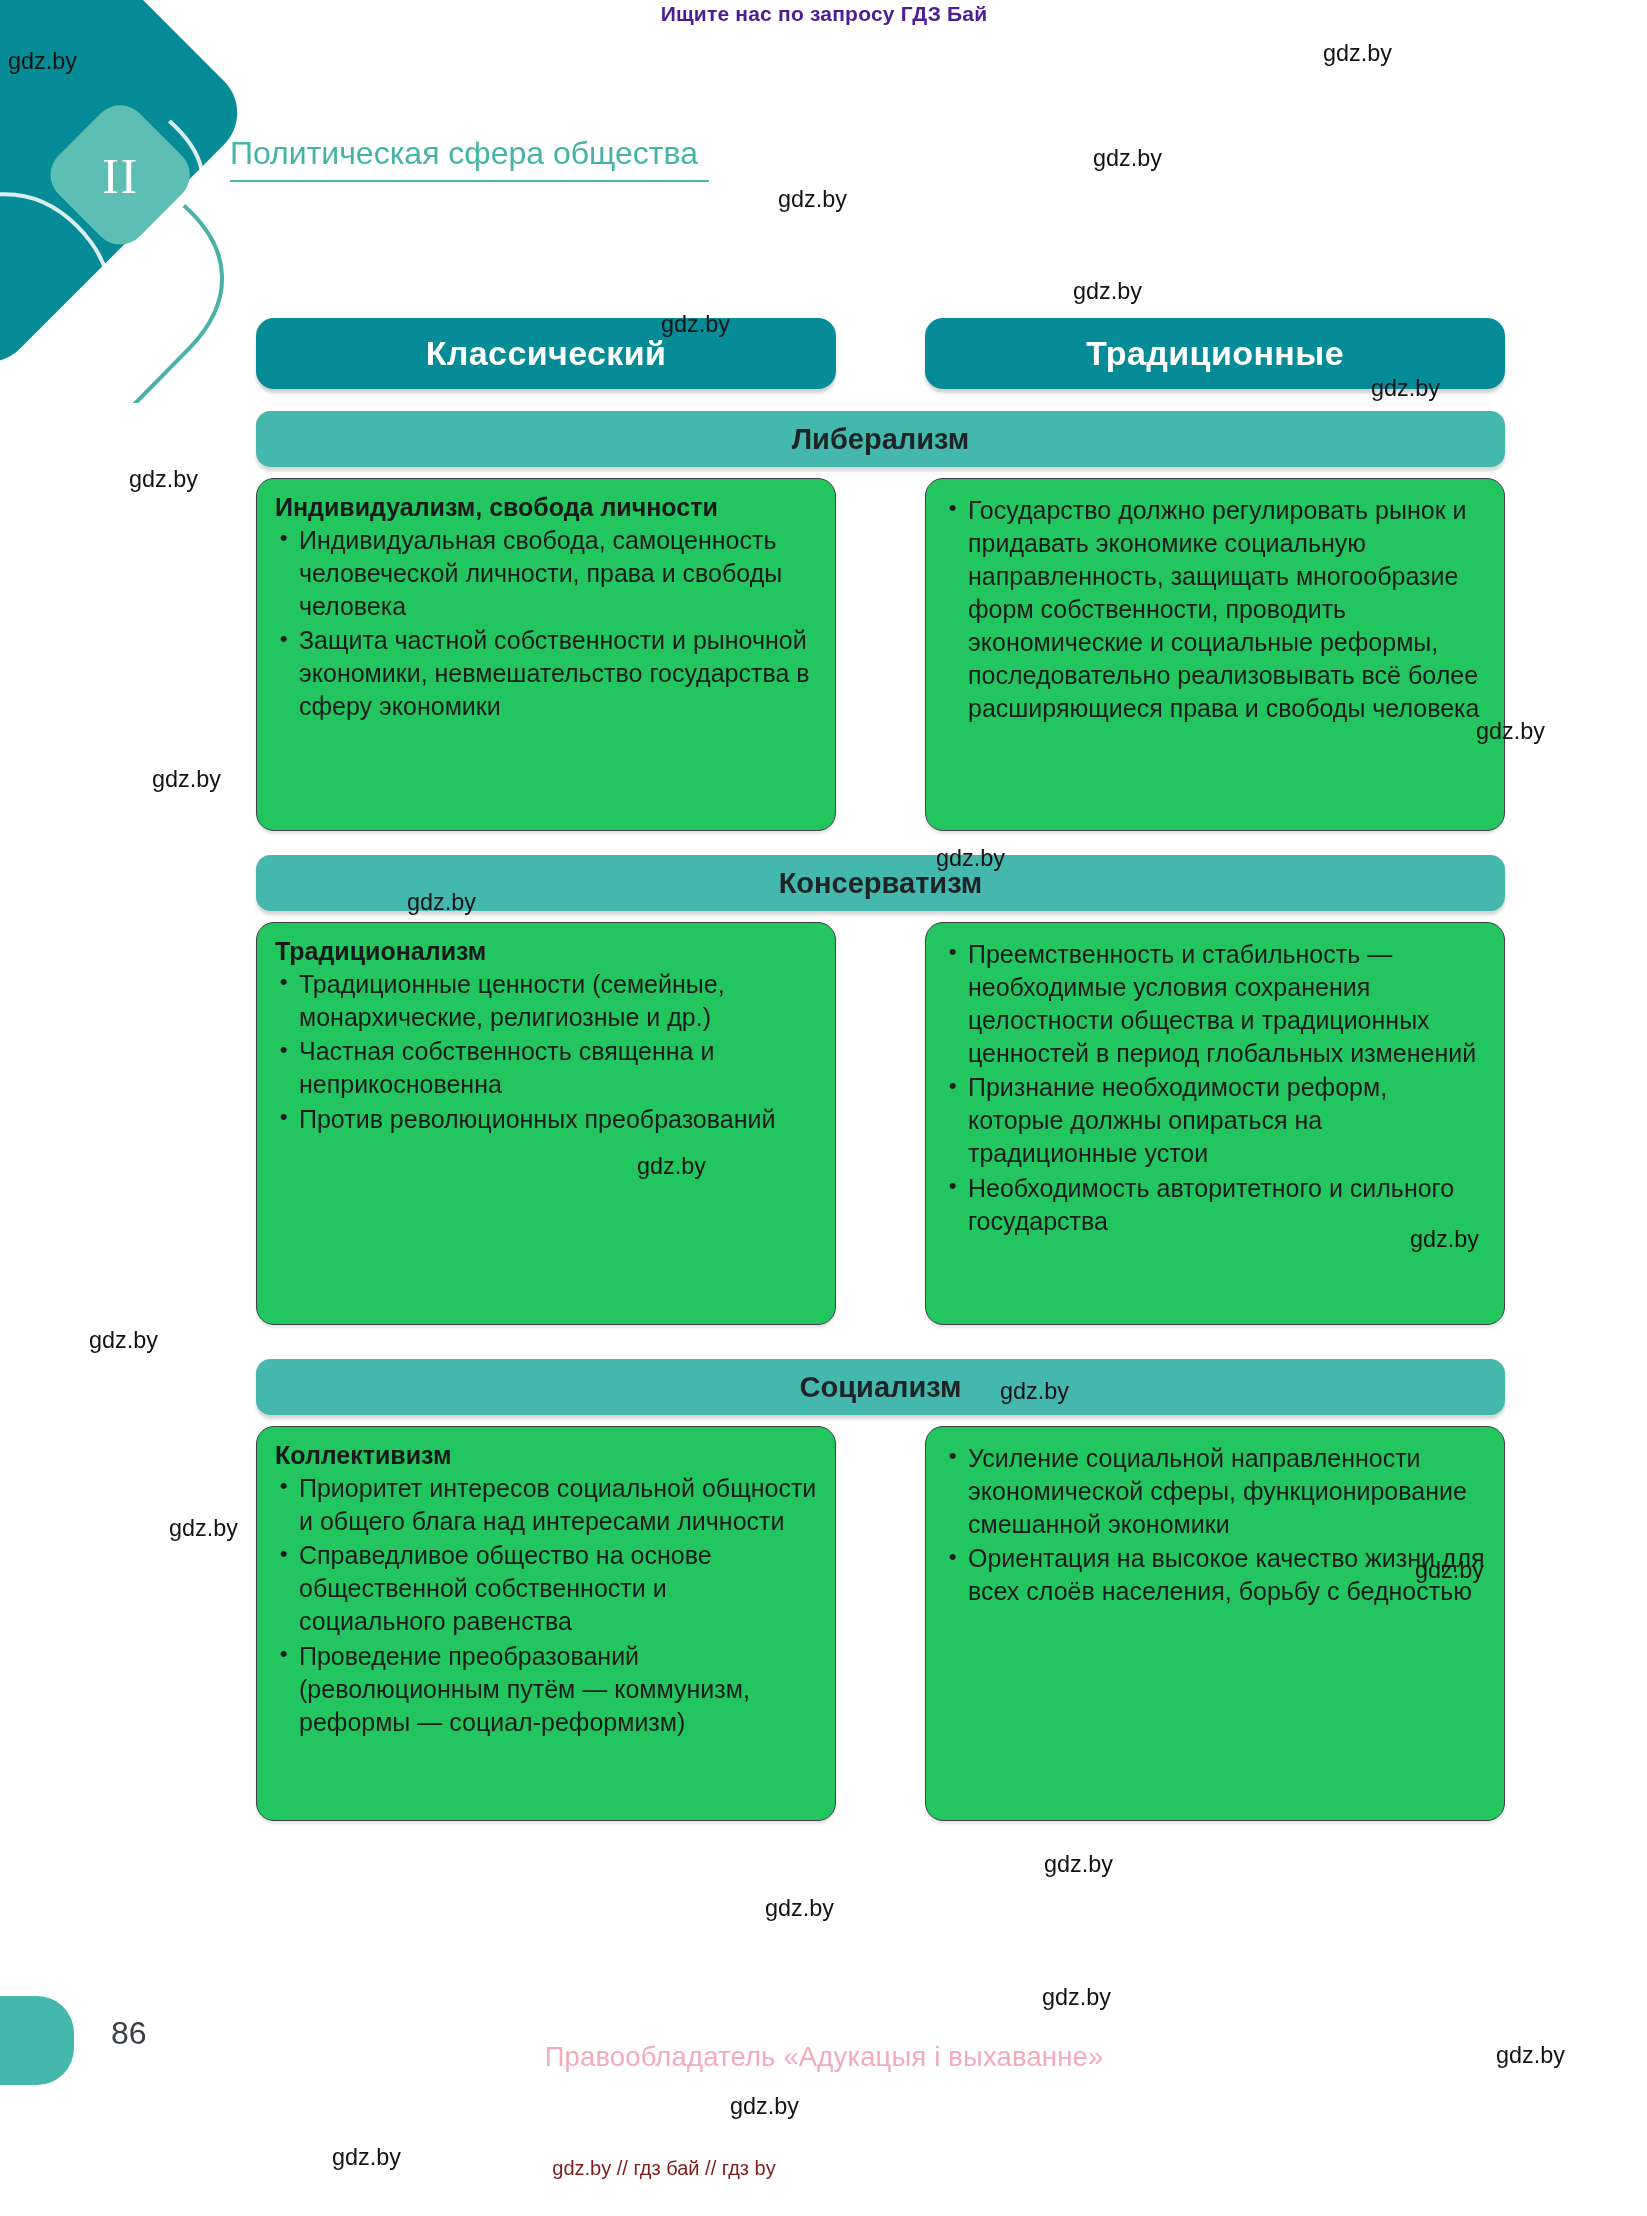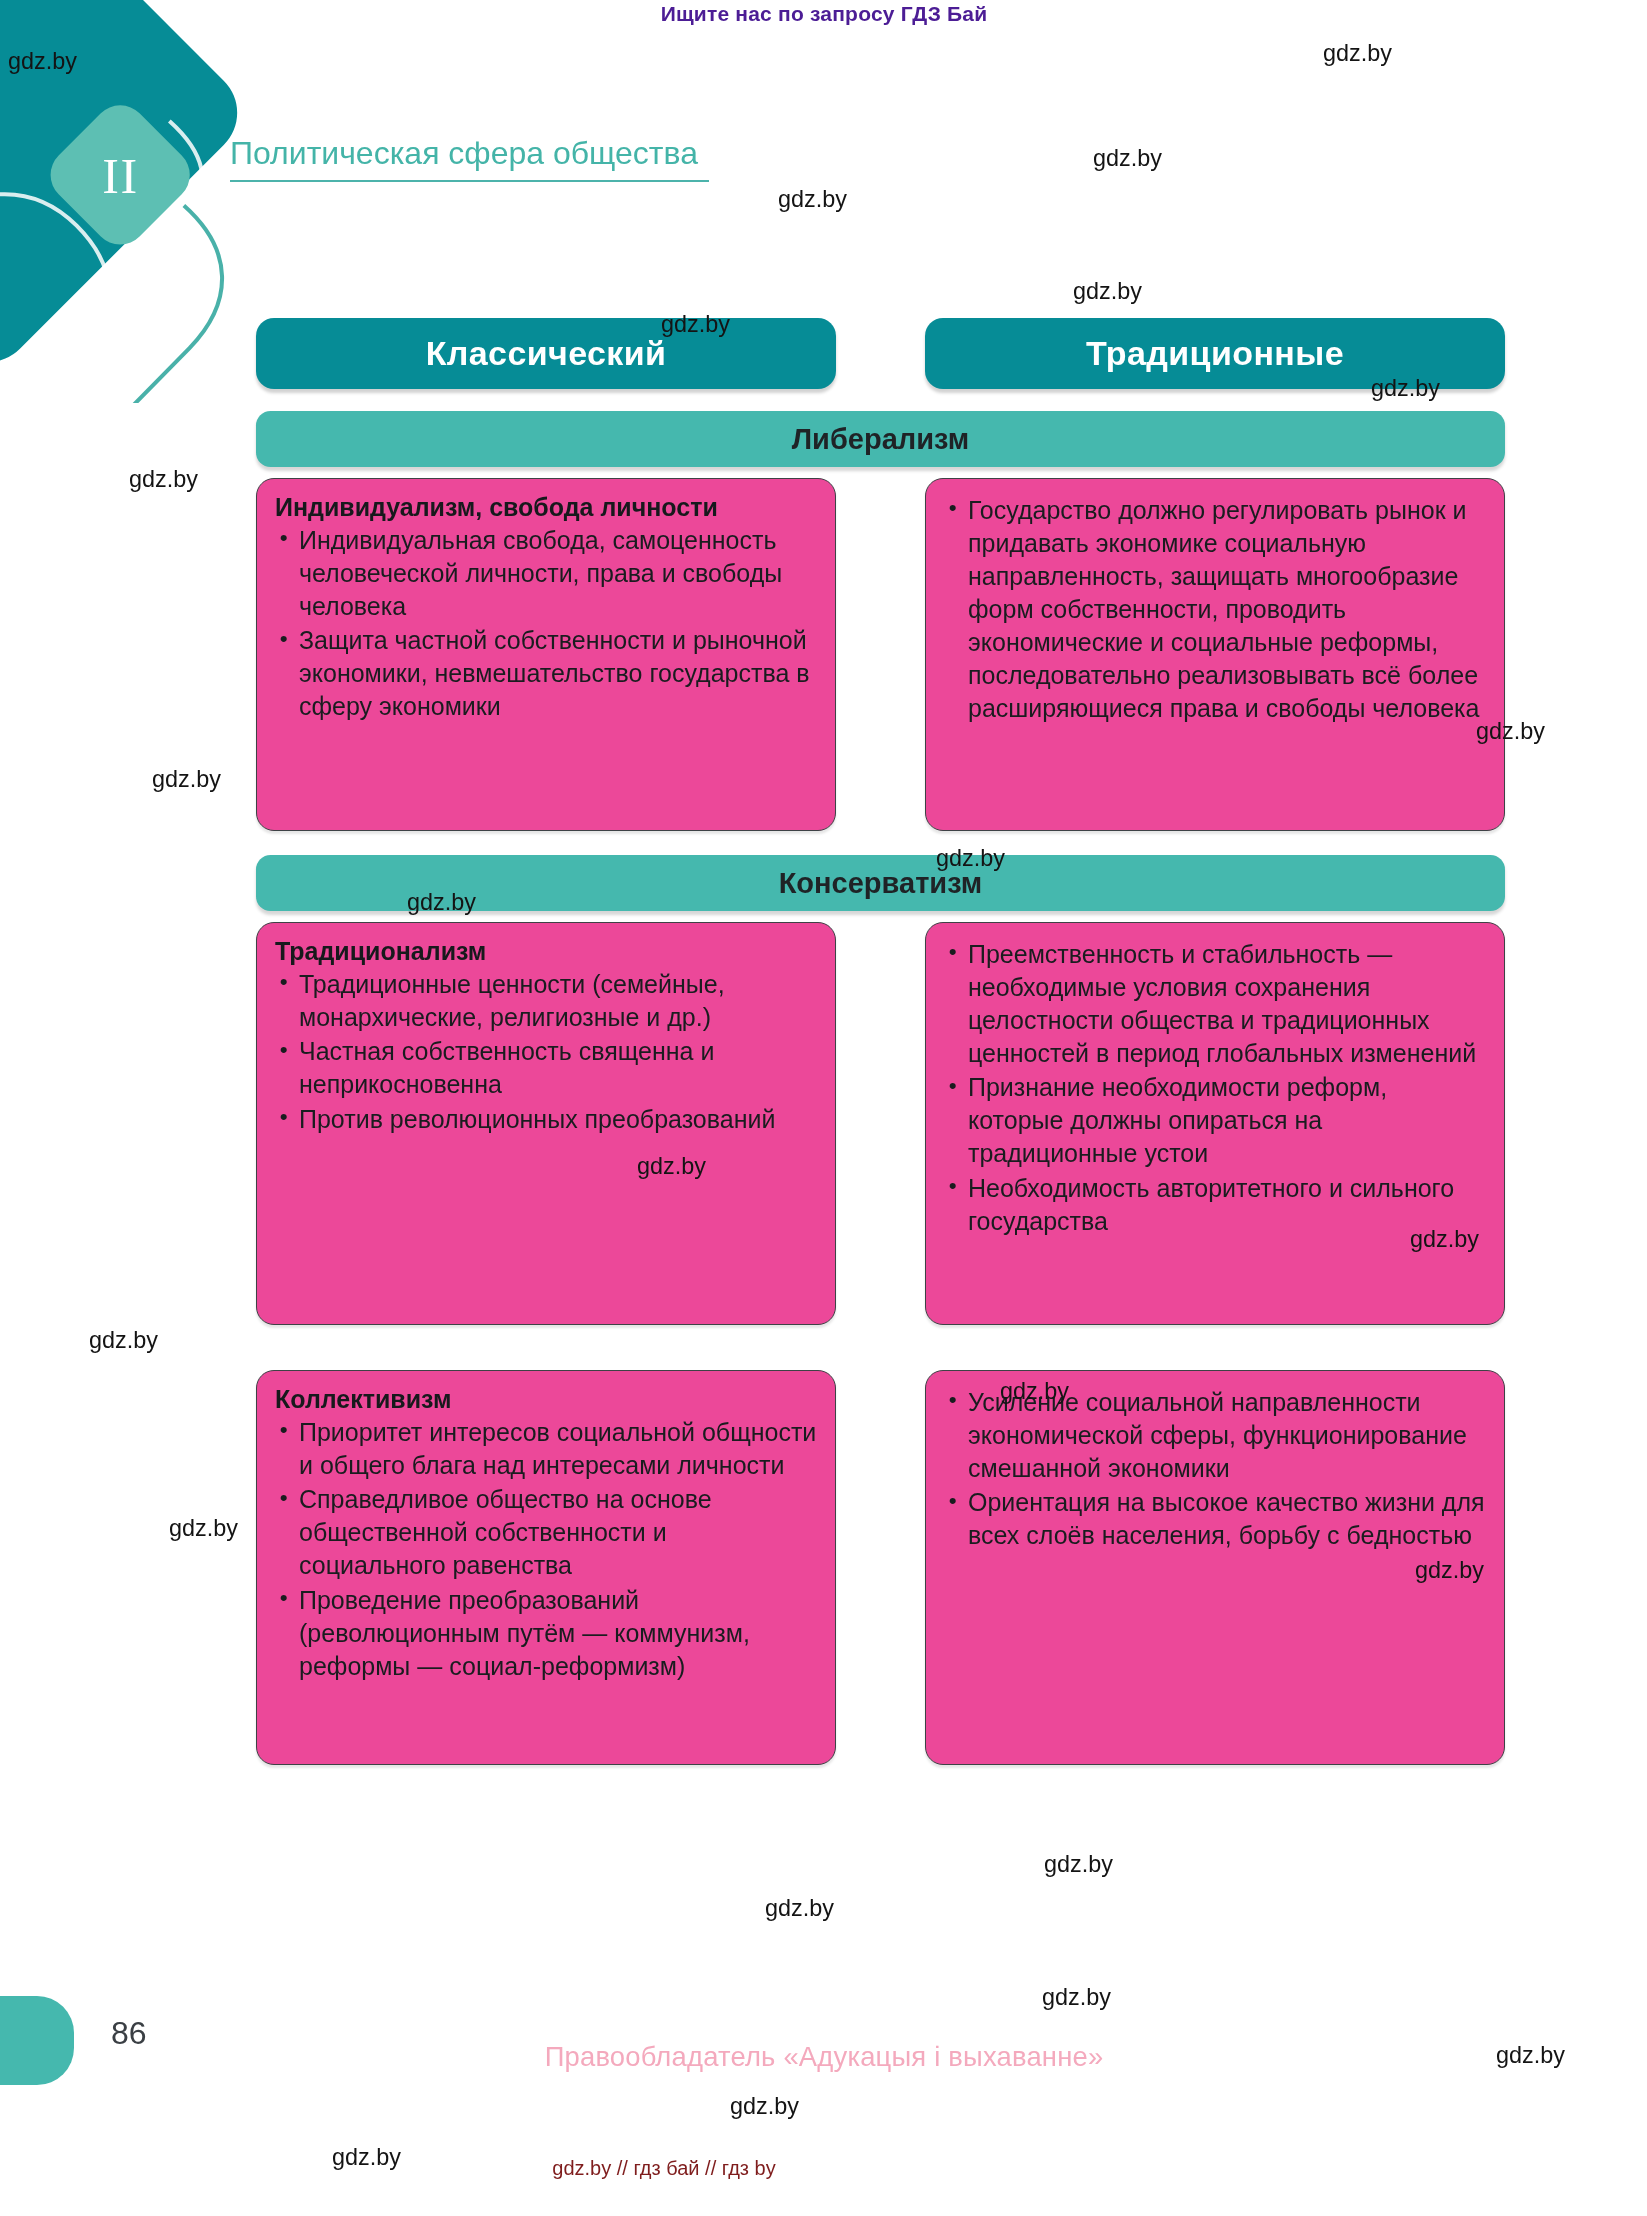--- a/index.html
+++ b/index.html
@@ -136,21 +136,21 @@
     display: flex;
     gap: 89px;
     margin-top: 11.3px;
   }
   .cell {
     flex: 1;
     border: 1.6px solid #3e4246;
     border-radius: 18px;
     box-sizing: border-box;
     padding: 13px 18px 14.5px 18px;
-    background: #ec4899;
+    background: #22c55e;
     box-shadow: 0 2.4px 2.4px rgba(0,0,0,0.10);
   }
   .cell-heading {
     font-size: 25px;
     font-weight: bold;
     color: #17191c;
     line-height: 1.20;
     margin-bottom: 1.6px;
   }
   ul.bullets {
@@ -309,20 +309,23 @@
         <ul class="bullets">
           <li>Преемственность и стабильность — необходимые условия сохранения целостности общества и традиционных ценностей в период глобальных изменений</li>
           <li>Признание необходимости реформ, которые должны опираться на традиционные устои</li>
           <li>Необходимость авторитетного и сильного государства</li>
         </ul>
       </div>
     </div>
   </div>
 
   <div class="section sec-socialism">
+    <div class="section-bar">
+      <span class="section-bar-label">Социализм</span>
+    </div>
     <div class="section-cols">
       <div class="cell">
         <div class="cell-heading">Коллективизм</div>
         <ul class="bullets">
           <li>Приоритет интересов социальной общности и общего блага над интересами личности</li>
           <li>Справедливое общество на основе общественной собственности и социального равенства</li>
           <li>Проведение преобразований (революционным путём — коммунизм, реформы — социал-реформизм)</li>
         </ul>
       </div>
       <div class="cell">

